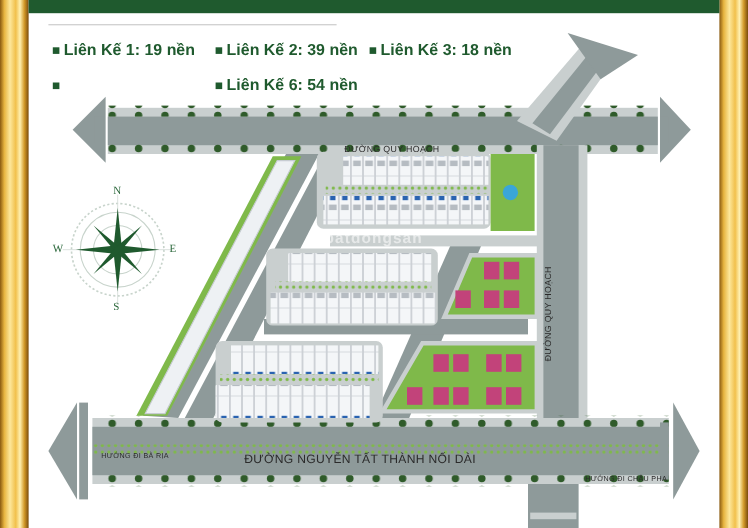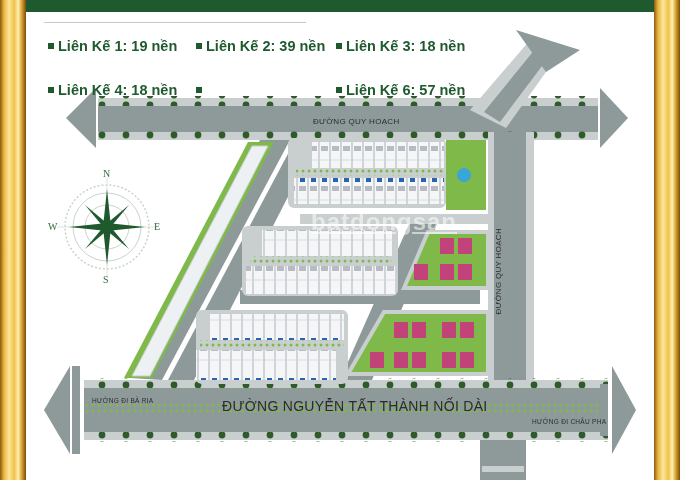--- a/index.html
+++ b/index.html
@@ -3,28 +3,28 @@
 <meta charset="utf-8">
 <style>
   * { box-sizing: border-box; margin: 0; padding: 0; }
   body { width: 680px; height: 480px; overflow: hidden; background: #fff; font-family: "Liberation Sans", sans-serif; position: relative; }
   .frame-left, .frame-right { position: absolute; top: 0; width: 26px; height: 480px;
     background: linear-gradient(90deg, #8a5a10 0%, #e7b43f 15%, #fde79a 35%, #f1c04c 55%, #fff0b0 70%, #d39a2a 85%, #7a4c0c 100%); }
   .frame-left { left: 0; }
   .frame-right { right: 0; }
   .header-band { position: absolute; left: 26px; right: 26px; top: 0; height: 12px; background: #1f5a2e; }
   .header-rule { position: absolute; left: 44px; top: 22px; width: 262px; height: 1px; background: #c8c8c8; }
-  .legend { position: absolute; left: 48px; top: 38px; display: grid; grid-template-columns: 148px 140px 150px; row-gap: 28px; }
+  .legend { position: absolute; left: 48px; top: 38px; display: grid; grid-template-columns: 148px 140px 150px; row-gap: 16px; }
   .legend-item { display: flex; align-items: center; color: #1f5a2e; font-weight: bold; font-size: 14.5px; white-space: nowrap; }
   .legend-bullet { width: 6px; height: 6px; background: #1f5a2e; margin-right: 4px; }
   .map { position: absolute; left: 26px; top: 0; width: 628px; height: 480px; }
-  .road-label { position: absolute; font-size: 8px; color: #2b2b2b; letter-spacing: 0.3px; white-space: nowrap; }
+  .road-label { position: absolute; font-size: 8px; color: #2b2b2b; letter-spacing: 0.3px; white-space: nowrap; margin-top: 14px; }
   .road-label.v { writing-mode: vertical-rl; transform: rotate(180deg); }
   .compass-letter { position: absolute; font-family: "Liberation Serif", serif; color: #2e6a3e; font-size: 10px; }
-  .watermark { position: absolute; left: 285px; top: 208px; font-size: 24px; color: rgba(255,255,255,0.55); letter-spacing: 1px; font-weight: bold; text-decoration: underline; }
+  .watermark { position: absolute; left: 269px; top: 208px; font-size: 14px; color: rgba(255,255,255,0.55); letter-spacing: 1px; font-weight: bold; }
 </style>
 </head>
 <body>
 
 <div class="frame-left"></div>
 <div class="frame-right"></div>
 <div class="header-band"></div>
 <div class="header-rule"></div>
 
 <div class="map">
@@ -147,43 +147,39 @@
     </g>
   </svg>
 
   <span class="compass-letter" style="left:77px; top:168px;">N</span>
   <span class="compass-letter" style="left:77px; top:274px;">S</span>
   <span class="compass-letter" style="left:128px; top:221px;">E</span>
   <span class="compass-letter" style="left:22px; top:221px;">W</span>
 
   <span class="road-label" style="left:287px; top:117px;">ĐƯỜNG QUY HOẠCH</span>
   <span class="road-label v" style="left:468px; top:228px;">ĐƯỜNG QUY HOẠCH</span>
-  <span class="road-label" style="left:196px; top:398px; font-size:14px;">ĐƯỜNG NGUYỄN TẤT THÀNH NỐI DÀI</span>
+  <span class="road-label" style="left:196px; top:398px; font-size:11px;">ĐƯỜNG NGUYỄN TẤT THÀNH NỐI DÀI</span>
   <span class="road-label" style="left:66px; top:397px; font-size:6.5px;">HƯỚNG ĐI BÀ RỊA</span>
   <span class="road-label" style="left:506px; top:418px; font-size:6.5px;">HƯỚNG ĐI CHÂU PHA</span>
   <span class="watermark">batdongsan</span>
 </div>
 
 <div class="legend">
   <div class="legend-item">
       <span class="legend-bullet"></span>
       <span>Liên Kế 1: 19 nền</span>
     </div>
   <div class="legend-item">
       <span class="legend-bullet"></span>
       <span>Liên Kế 2: 39 nền</span>
     </div>
   <div class="legend-item">
       <span class="legend-bullet"></span>
       <span>Liên Kế 3: 18 nền</span>
     </div>
   <div class="legend-item">
       <span class="legend-bullet"></span>
-      <span>Liên Kế 4: 18 nền</span>
     </div>
   <div class="legend-item">
       <span class="legend-bullet"></span>
-    </div>
-  <div class="legend-item">
-      <span class="legend-bullet"></span>
-      <span>Liên Kế 6: 57 nền</span>
+      <span>Liên Kế 6: 54 nền</span>
     </div>
 </div>
 
 </body></html>

